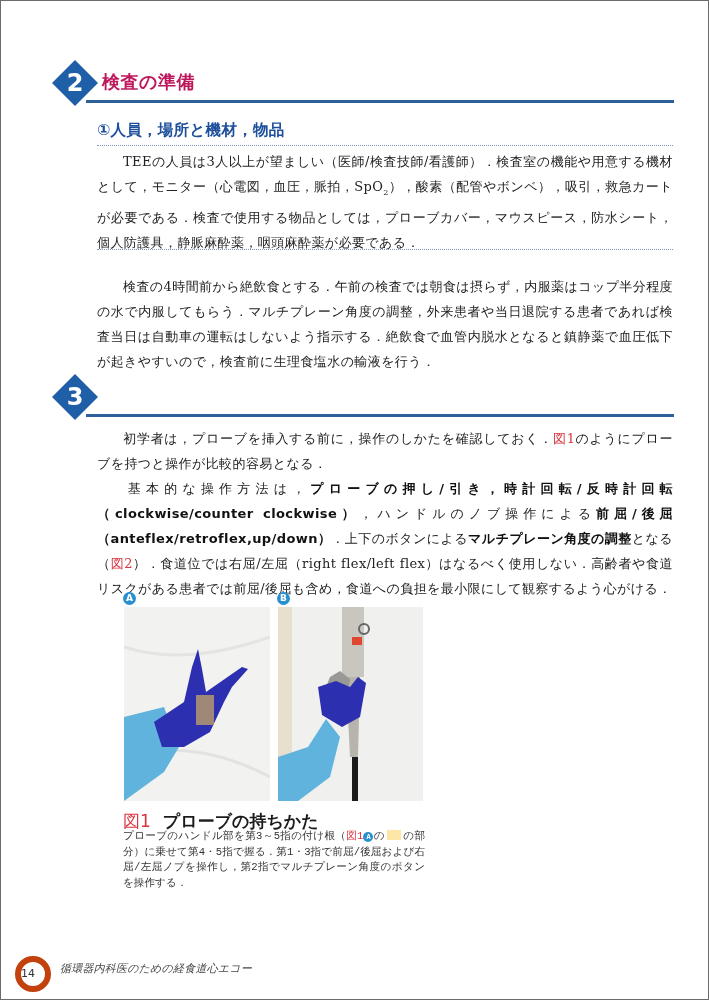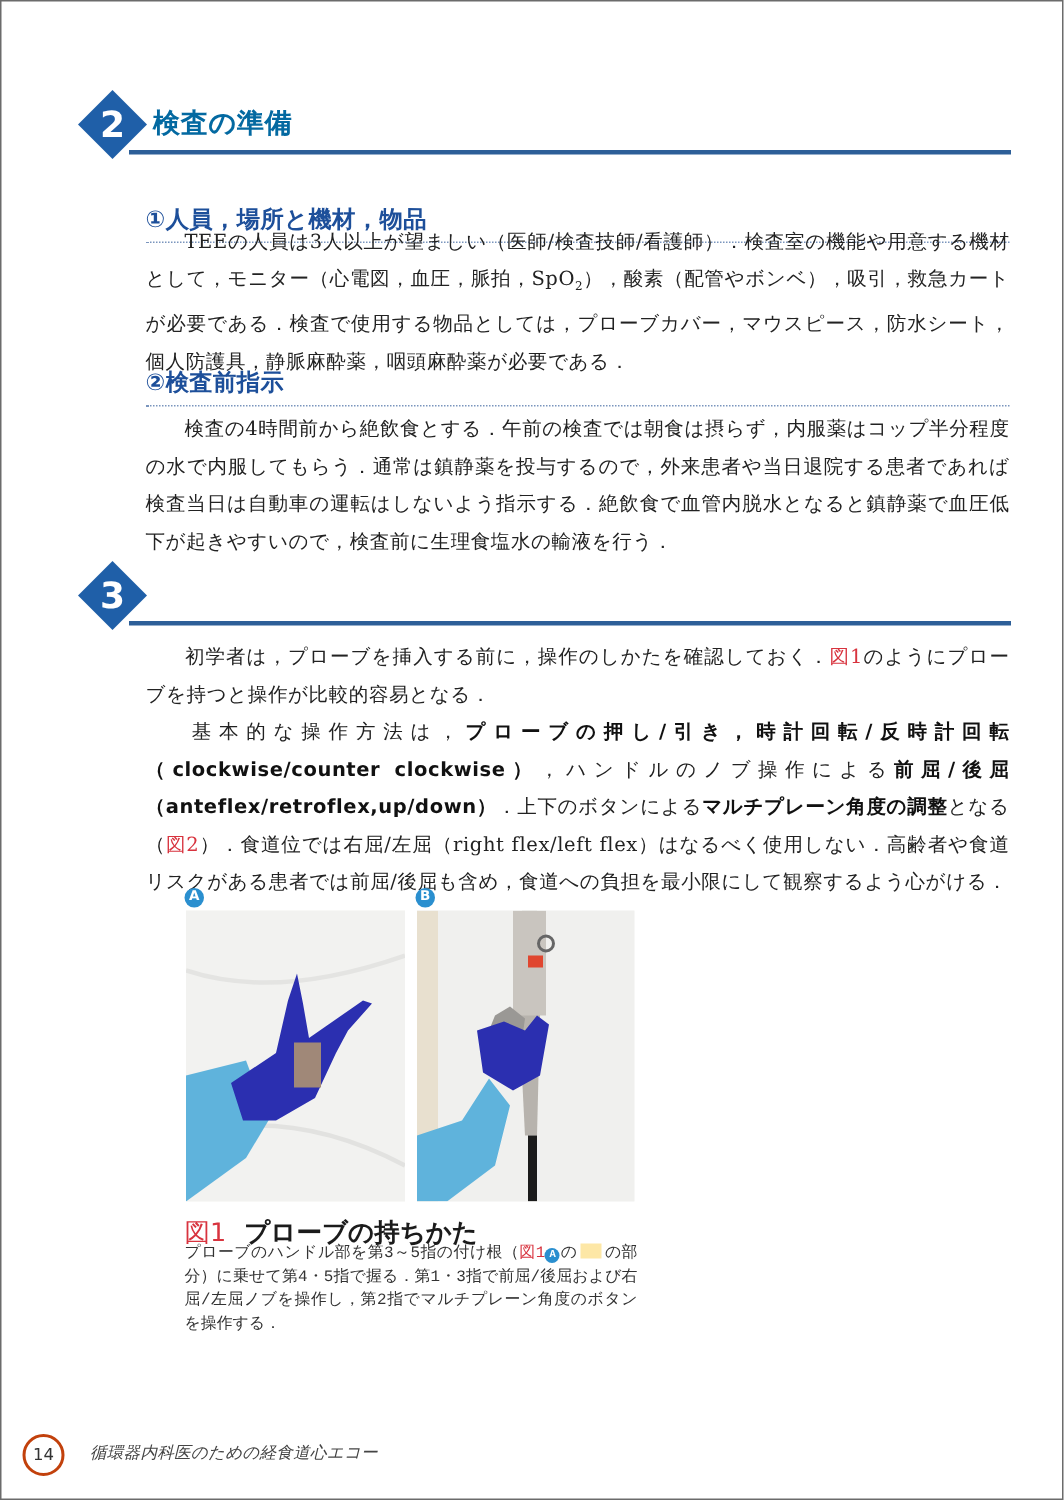--- a/index.html
+++ b/index.html
@@ -6,21 +6,21 @@
     body { width: 709px; height: 1000px; position: relative; overflow: hidden;
       font-family: "DejaVu Serif", "Liberation Serif", serif; color: #222; }
     .page-frame { position: absolute; left: 0; top: 0; width: 707px; height: 998px;
       border: 1px solid #6b6b6b; border-top-width: 1px; }
 
     
     .sec-head { position: absolute; left: 52px; width: 622px; height: 46px; }
     .sec-diamond { position: absolute; left: 0; top: 0; width: 46px; height: 46px; }
     .sec-diamond svg { display: block; }
     .sec-title { position: absolute; left: 50px; top: 10px; font-family: "DejaVu Sans", "Liberation Sans", sans-serif;
-      font-weight: bold; font-size: 18px; color: #0369a1; letter-spacing: 0.5px; }
+      font-weight: bold; font-size: 18px; color: #be185d; letter-spacing: 0.5px; }
     .sec-rule { position: absolute; left: 34px; right: 0; top: 40px; height: 3px; background: #2d5f98; }
 
     
     .sub-head { position: absolute; left: 97px; width: 576px; }
     .sub-title { font-family: "DejaVu Sans", "Liberation Sans", sans-serif; font-weight: bold; font-size: 15.5px;
       color: #1d4f9a; letter-spacing: 0.3px; }
     .sub-rule { margin-top: 4px; border-top: 1px dotted #7a95bd; height: 0; }
 
     
     .para { position: absolute; left: 97px; width: 576px; font-size: 13px; line-height: 25px;
@@ -41,52 +41,51 @@
       font-size: 17px; font-weight: bold; color: #1b1b1b; }
     .cap-title .fig-no { color: #d8333e; font-weight: normal; margin-right: 12px; }
     .cap-body { position: absolute; left: 123px; top: 829px; width: 302px; font-family: Liberation Mono, monospace;
       font-size: 10.6px; line-height: 15.5px; color: #333; text-align: justify; }
     .cap-body .inl-badge { display: inline-block; width: 10px; height: 10px; border-radius: 50%; background: #2a8fcf;
       color: #fff; font-size: 7px; line-height: 10px; text-align: center; font-weight: bold; vertical-align: 0px; }
     .cap-body .swatch { display: inline-block; width: 14px; height: 10px; background: #fde7a6; vertical-align: -1px; margin: 0 2px; }
 
     
     .page-num { position: absolute; left: 15px; top: 956px; width: 24px; height: 24px; border-radius: 50%;
-      border: 2px solid #c2410c; font-family: "DejaVu Sans", "Liberation Sans", sans-serif; font-size: 11px;
-      color: #333; text-align: center; line-height: 24px; }
+      border: 6px solid #c2410c; font-family: "DejaVu Sans", "Liberation Sans", sans-serif; font-size: 11px;
+      color: #333; text-align: left; line-height: 24px; }
     .book-title { position: absolute; left: 60px; top: 961px; font-family: "DejaVu Sans", "Liberation Sans", sans-serif;
       font-size: 11px; color: #444; letter-spacing: 0.2px; font-style: italic; }
   </style>
 </head>
 <body>
 
 <div class="page-frame"></div>
 
 <div class="sec-head" style="top:60px;">
   <div class="sec-diamond">
     <svg width="46" height="46" viewBox="0 0 46 46">
       <polygon points="23,0 46,23 23,46 0,23" fill="#1f5fa8"></polygon>
       <text x="23" y="31" text-anchor="middle" font-family="DejaVu Sans, sans-serif" font-weight="bold" font-size="24" fill="#ffffff">2</text>
     </svg>
   </div>
   <div class="sec-title">検査の準備</div>
   <div class="sec-rule"></div>
 </div>
 
-<div class="sub-head" style="top:120px;margin-top:16px;">
+<div class="sub-head" style="top:120px;">
   <div class="sub-title">①人員，場所と機材，物品</div>
   <div class="sub-rule"></div>
 </div>
 <div class="para" style="top:149px;"><span class="ind"></span><span>TEEの人員は3人以上が望ましい（医師/検査技師/看護師）．検査室の機能や用意する機材として，モニター（心電図，血圧，脈拍，SpO</span><sub>2</sub><span>），酸素（配管やボンベ），吸引，救急カートが必要である．検査で使用する物品としては，プローブカバー，マウスピース，防水シート，個人防護具，静脈麻酔薬，咽頭麻酔薬が必要である．</span></div>
 
 <div class="sub-head" style="top:245px;">
-  <div class="sub-title">②検査前指示</div>
   <div class="sub-rule"></div>
 </div>
-<div class="para" style="top:274px;"><span class="ind"></span><span>検査の4時間前から絶飲食とする．午前の検査では朝食は摂らず，内服薬はコップ半分程度の水で内服してもらう．通常は鎮静薬を投与するので，外来患者や当日退院する患者であれば検査当日は自動車の運転はしないよう指示する．絶飲食で血管内脱水となると鎮静薬で血圧低下が起きやすいので，検査前に生理食塩水の輸液を行う．</span></div>
+<div class="para" style="top:274px;"><span class="ind"></span><span>検査の4時間前から絶飲食とする．午前の検査では朝食は摂らず，内服薬はコップ半分程度の水で内服してもらう．マルチプレーン角度の調整，外来患者や当日退院する患者であれば検査当日は自動車の運転はしないよう指示する．絶飲食で血管内脱水となると鎮静薬で血圧低下が起きやすいので，検査前に生理食塩水の輸液を行う．</span></div>
 
 <div class="sec-head" style="top:374px;">
   <div class="sec-diamond">
     <svg width="46" height="46" viewBox="0 0 46 46">
       <polygon points="23,0 46,23 23,46 0,23" fill="#1f5fa8"></polygon>
       <text x="23" y="31" text-anchor="middle" font-family="DejaVu Sans, sans-serif" font-weight="bold" font-size="24" fill="#ffffff">3</text>
     </svg>
   </div>
   <div class="sec-rule"></div>
 </div>

